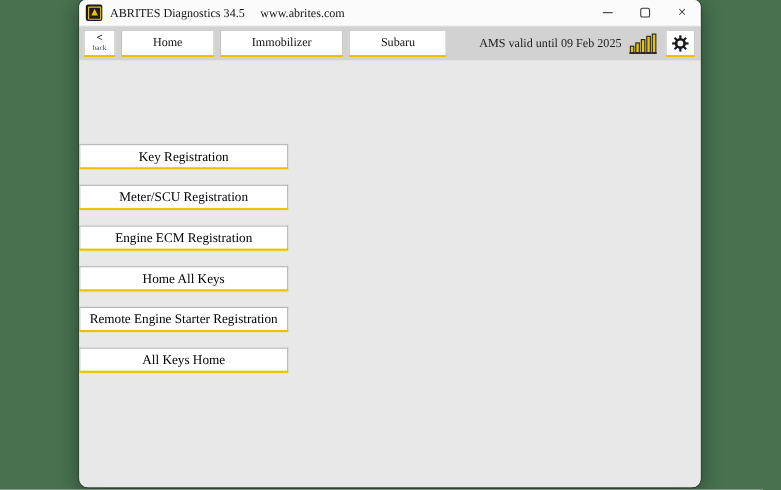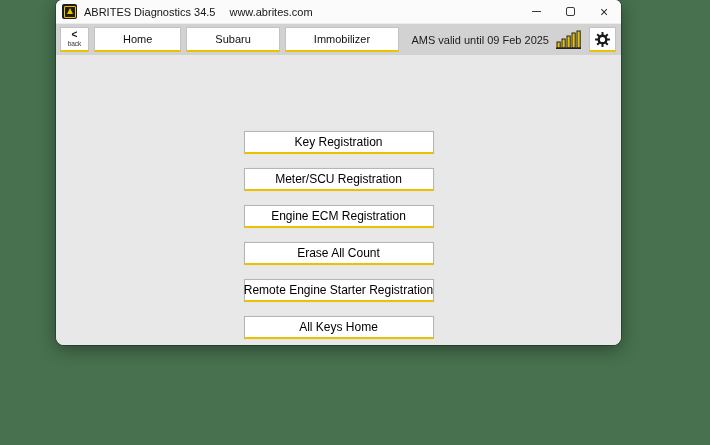--- a/index.html
+++ b/index.html
@@ -11,30 +11,31 @@
   }
   .desktop {
     position: relative;
     width: 710px;
     height: 445px;
     background: #47714F;
     overflow: hidden;
   }
   .window {
     position: absolute;
-    left: 56px;
+    left: 72px;
     top: 0;
     width: 565px;
-    height: 345px;
+    height: 443px;
     background: #E8E8E8;
     border-radius: 6px 6px 8px 8px;
     box-shadow: 0 4px 18px rgba(0,0,0,0.4), 0 0 0 1px rgba(0,0,0,0.25);
     display: flex;
     flex-direction: column;
     overflow: hidden;
+    font-family: Liberation Serif, serif;
   }
   
   .titlebar {
     height: 24px;
     background: #FBFBFB;
     display: flex;
     align-items: center;
     padding-left: 6px;
     flex: 0 0 auto;
     border-bottom: 1px solid #ececec;
@@ -135,21 +136,20 @@
     white-space: nowrap;
   }
   .signal-icon { display: block; }
   .gear-btn { width: 27px; padding: 0; }
   
   .content {
     flex: 1 1 auto;
     background: #E8E8E8;
     display: flex;
     flex-direction: column;
-    align-items: center;
     padding-top: 76px;
     gap: 14px;
   }
   .menu-btn {
     width: 190px;
     height: 23px;
     background: #FFFFFF;
     border: 1px solid #b5b5b5;
     border-bottom: 2px solid #ECC200;
     display: flex;
@@ -192,24 +192,24 @@
 
     <div class="toolbar">
       <div class="tb-btn back-btn">
         <span class="back-chevron">&lt;</span>
         <span class="back-label">back</span>
       </div>
       <div class="tb-btn">
         <span>Home</span>
       </div>
       <div class="tb-btn">
+        <span>Immobilizer</span>
+      </div>
+      <div class="tb-btn">
         <span>Subaru</span>
-      </div>
-      <div class="tb-btn">
-        <span>Immobilizer</span>
       </div>
 
       <div class="tb-right">
         <span class="license-text">AMS valid until 09 Feb 2025</span>
         <svg class="signal-icon" width="26" height="22" viewBox="0 0 26 22">
           <rect x="1" y="13" width="3.2" height="6" fill="#ECC200" stroke="#23231f" stroke-width="1"></rect>
           <rect x="6" y="10" width="3.2" height="9" fill="#ECC200" stroke="#23231f" stroke-width="1"></rect>
           <rect x="11" y="7" width="3.2" height="12" fill="#ECC200" stroke="#23231f" stroke-width="1"></rect>
           <rect x="16" y="4" width="3.2" height="15" fill="#ECC200" stroke="#23231f" stroke-width="1"></rect>
           <rect x="21" y="2" width="3.2" height="17" fill="#ECC200" stroke="#23231f" stroke-width="1"></rect>
@@ -237,21 +237,21 @@
       <div class="menu-btn">
         <span>Key Registration</span>
       </div>
       <div class="menu-btn">
         <span>Meter/SCU Registration</span>
       </div>
       <div class="menu-btn">
         <span>Engine ECM Registration</span>
       </div>
       <div class="menu-btn">
-        <span>Erase All Count</span>
+        <span>Home All Keys</span>
       </div>
       <div class="menu-btn">
         <span>Remote Engine Starter Registration</span>
       </div>
       <div class="menu-btn">
         <span>All Keys Home</span>
       </div>
     </div>
 
   </div>

